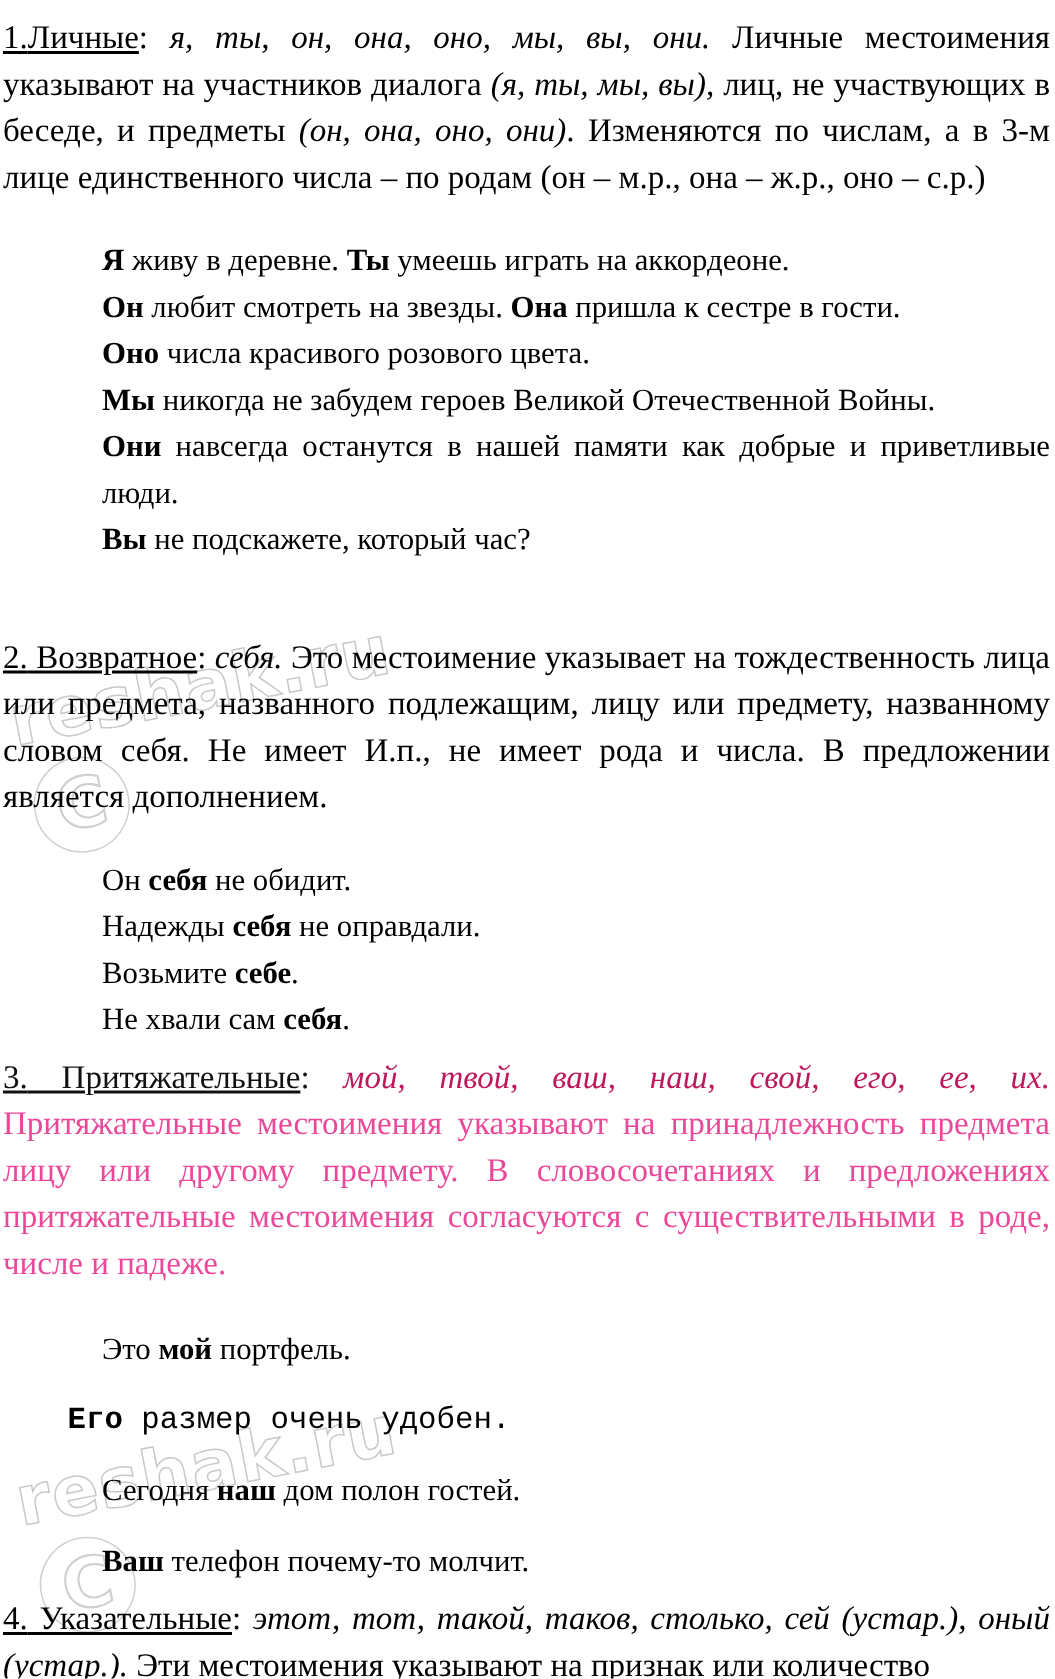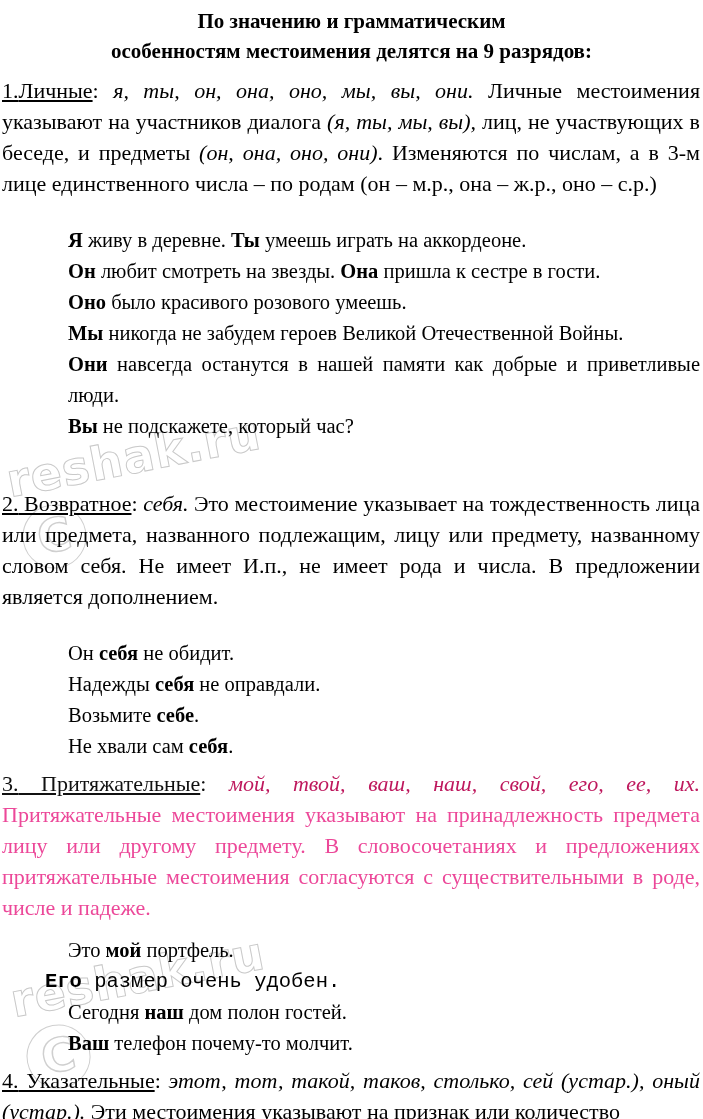--- a/index.html
+++ b/index.html
@@ -126,52 +126,48 @@
   .block-gap-lg { height: 46px; }
   .block-gap-md { height: 26px; }
   .block-gap-sm { height: 12px; }
   .block-gap-xs { height: 6px; }
 
   
   .faded { color: #111111; }
   .faded .fade1 { color: #ec4899; }
   .faded .fade3 { color: #be185d; }
 
-  .ex-spaced li { line-height: 46px; }
+  .ex-spaced li { line-height: 46px; margin-top: 16px; }
 </style>
 </head>
 <body>
 
 <div id="page">
 
   <div class="watermark" id="watermark-top">
     <span class="wm-text">reshak.ru</span>
     <span class="wm-copy"></span>
   </div>
 
   <div class="watermark" id="watermark-bottom">
     <span class="wm-text">reshak.ru</span>
     <span class="wm-copy"></span>
   </div>
 
   <div class="content">
 
-    <h1 class="doc-title">
-      <span class="title-line"><span>По значению и грамматическим</span></span>
-      <span class="title-line"><span>особенностям местоимения делятся на 9 разрядов:</span></span>
-    </h1>
 
     <p class="para first"><span class="cat-head"><span>1.</span><span>Личные</span></span>: <span class="it">я, ты, он, она, оно, мы, вы, они.</span><span> Личные местоимения указывают на участников диалога </span><span class="it">(я, ты, мы, вы),</span><span> лиц, не участвующих в беседе, и предметы </span><span class="it">(он, она, оно, они)</span><span>. Изменяются по числам, а в 3-м лице единственного числа – по родам (он – м.р., она – ж.р., оно – с.р.)</span></p>
 
     <div class="block-gap-md"></div>
 
     <ul class="examples">
       <li><span class="bold">Я</span><span> живу в деревне. </span><span class="bold">Ты</span><span> умеешь играть на аккордеоне.</span></li>
       <li><span class="bold">Он</span><span> любит смотреть на звезды. </span><span class="bold">Она</span><span> пришла к сестре в гости.</span></li>
-      <li><span class="bold">Оно</span><span> было красивого розового умеешь.</span></li>
+      <li><span class="bold">Оно</span><span> числа красивого розового цвета.</span></li>
       <li><span class="bold">Мы</span><span> никогда не забудем героев Великой Отечественной Войны.</span></li>
       <li><span class="bold">Они</span><span> навсегда останутся в нашей памяти как добрые и приветливые люди.</span></li>
       <li><span class="bold">Вы</span><span> не подскажете, который час?</span></li>
     </ul>
 
     <div class="block-gap-lg"></div>
 
     <p class="para"><span class="cat-head"><span>2.</span><span> Возвратное</span></span>: <span class="it">себя.</span><span> Это местоимение указывает на тождественность лица или предмета, названного подлежащим, лицу или предмету, названному словом себя. Не имеет И.п., не имеет рода и числа. В предложении является дополнением.</span></p>
 
     <div class="block-gap-md"></div>

